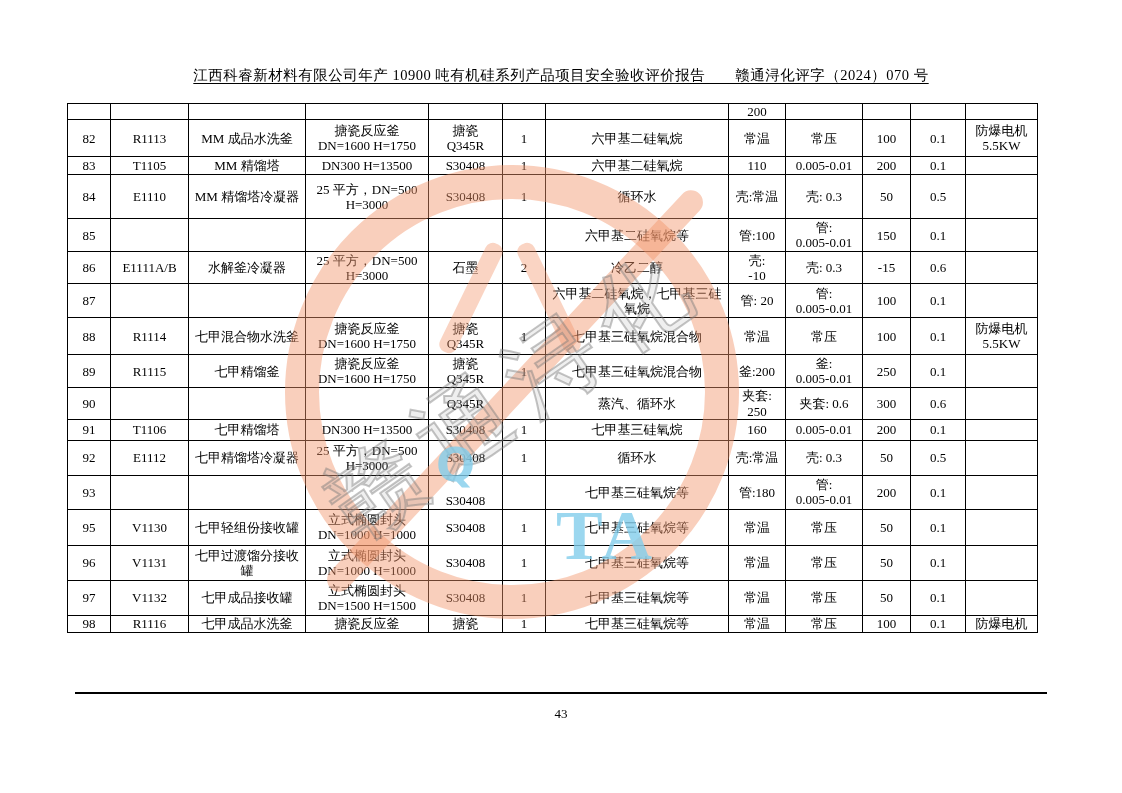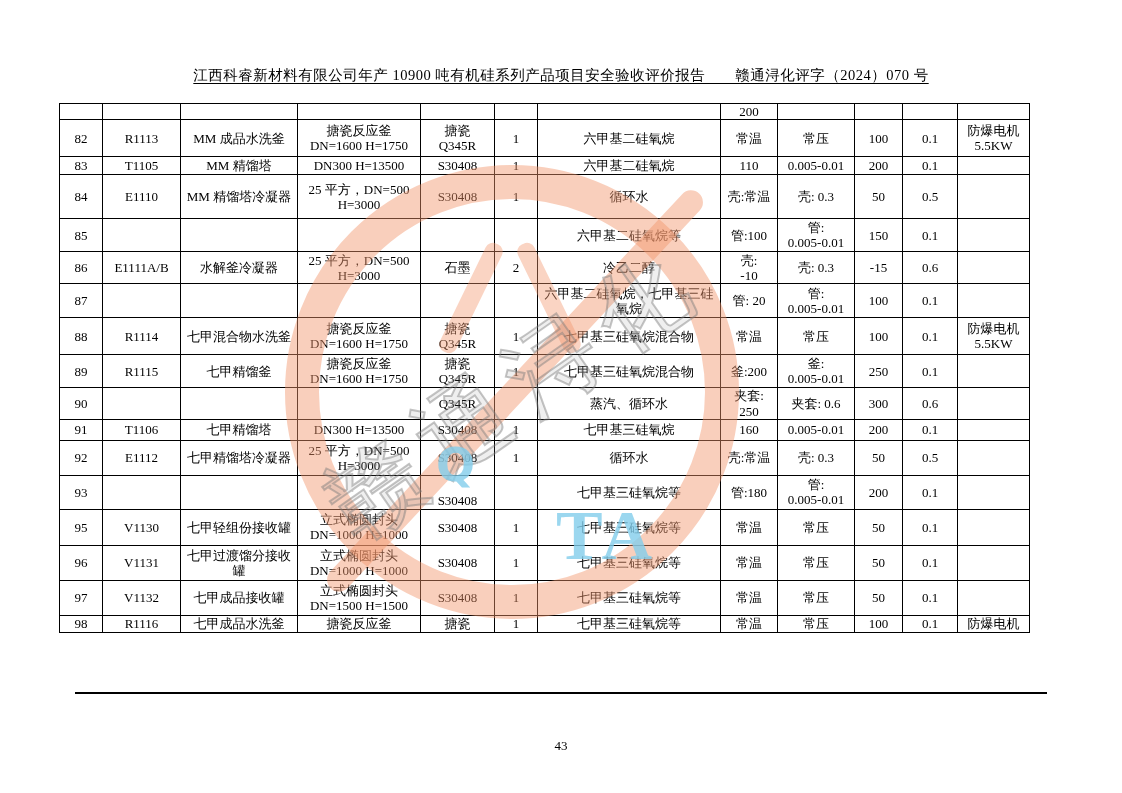--- a/index.html
+++ b/index.html
@@ -12,21 +12,21 @@
     color:#000;
   }
   .header{
     position:absolute;top:66px;left:0;width:100%;
     text-align:center;
     font-size:14.5px;
     letter-spacing:0.5px;
     text-decoration:underline;
     text-underline-offset:3px;
   }
-  .table-wrap{position:absolute;top:103px;left:59px;}
+  .table-wrap{position:absolute;top:103px;left:67px;}
   table.equip{
     border-collapse:collapse;
     table-layout:fixed;
     width:970px;
   }
   table.equip td{
     border:1px solid #000;
     text-align:center;
     vertical-align:middle;
     font-size:13px;
@@ -35,21 +35,21 @@
     white-space:pre-line;
     overflow:hidden;
     word-break:break-all;
   }
   table.equip td.vbottom{vertical-align:bottom;padding-bottom:1px;}
   .footer-line{
     position:absolute;top:692px;left:75px;width:972px;height:2px;
     background:#000;
   }
   .page-number{
-    position:absolute;top:738px;left:0;width:1122px;
+    position:absolute;top:706px;left:0;width:1122px;
     text-align:center;font-size:13px;
   }
   
   .watermark{position:absolute;top:0;left:0;width:1122px;height:793px;pointer-events:none;}
   .wm-ring{
     position:absolute;left:285px;top:165px;
     width:386px;height:386px;
     border:34px solid rgba(242,148,106,0.45);
     border-radius:50%;
   }

